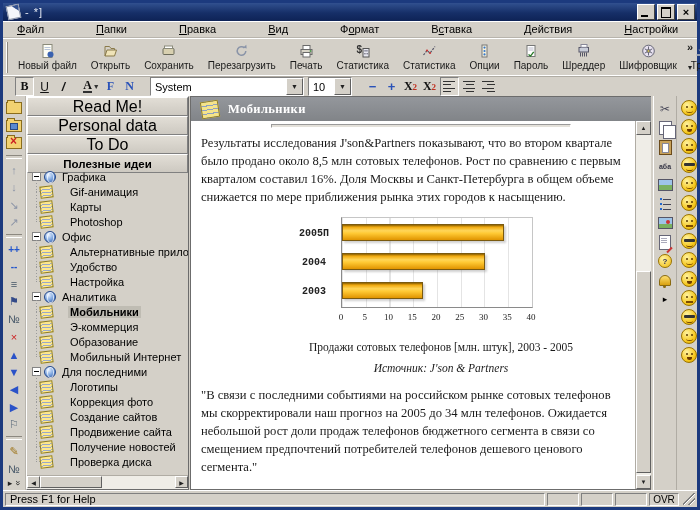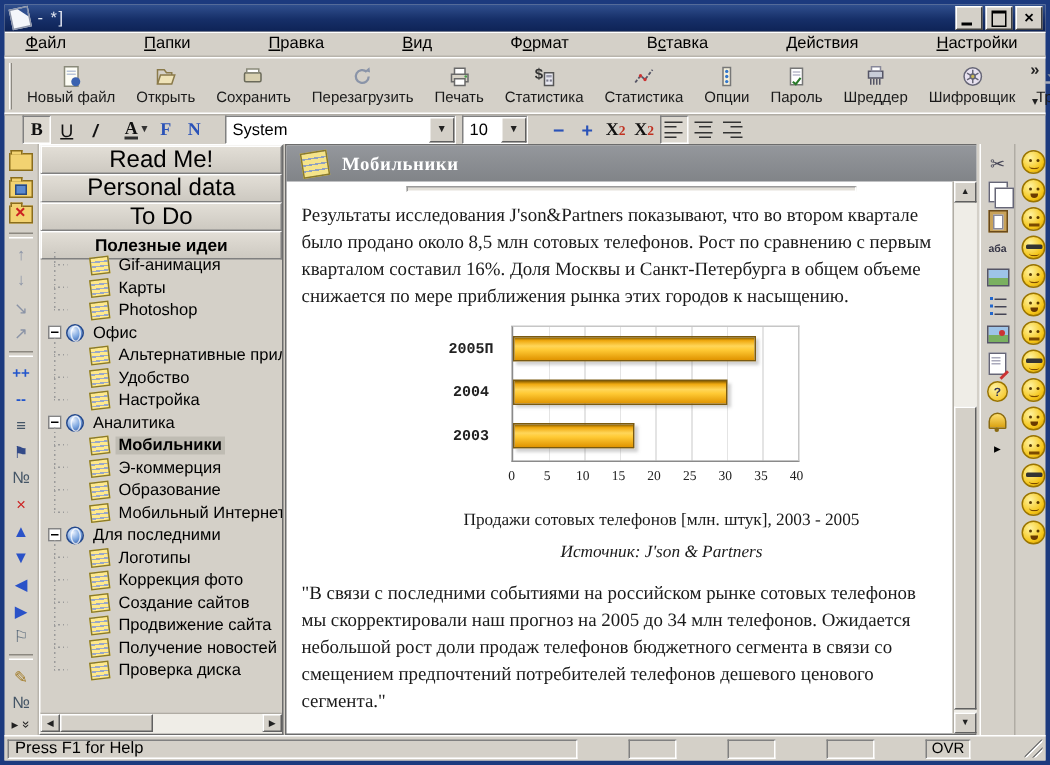--- a/index.html
+++ b/index.html
@@ -95,21 +95,21 @@
     background:radial-gradient(circle at 35% 30%,#EAF2FF,#7FA8E0 50%,#2E5AA8 95%);
     border:1px solid #24488C;box-sizing:border-box;position:relative;}
   .globe::after{content:'';position:absolute;left:2px;top:0px;width:5px;height:9px;
     border:1px solid rgba(255,255,255,.75);border-radius:50%;}
   .notechip{width:11px;height:10px;background:#FFE98C;border:1px solid #8A7A2A;flex:none;
     margin:0 4px 0 0;transform:rotate(-7deg);
     background-image:repeating-linear-gradient(180deg,transparent 0 2px,#9aa8c8 2px 3px);}
   .kids{position:relative;}
   .kids::before{content:'';position:absolute;left:9px;top:-4px;bottom:7px;width:1px;
     background:repeating-linear-gradient(to bottom,#9a9a9a 0 1px,transparent 1px 3px);}
-  .kids .trow{padding-left:33px;}
+  .kids .trow{padding-left:13px;gap:11px;}
   .kids .trow::before{content:'';position:absolute;left:9px;top:7px;width:9px;height:1px;
     background:repeating-linear-gradient(to right,#9a9a9a 0 1px,transparent 1px 3px);}
   .tlabel{padding:0 2px;}
   .tlabel.sel{background:#BFBCB3;font-weight:bold;}
   .side-hscroll{position:absolute;left:0;right:0;bottom:0;height:13px;background:#EFEDE7;
     border-top:1px solid #b0aca4;display:flex;}
   .sh-btn{width:13px;height:12px;background:#D4D0C8;border:1px solid;border-color:#FFF #606060 #606060 #FFF;
     display:flex;align-items:center;justify-content:center;font-size:6px;color:#222;box-sizing:border-box;}
   .sh-thumb{width:62px;height:12px;background:#D4D0C8;border:1px solid;border-color:#FFF #606060 #606060 #FFF;box-sizing:border-box;}
   .sh-track{flex:1;}
@@ -182,21 +182,21 @@
   .bellchip{width:10px;height:9px;background:linear-gradient(180deg,#FFE070,#D8A010);
     border:1px solid #8a6a10;border-radius:6px 6px 1px 1px;position:relative;}
   .bellchip::after{content:'';position:absolute;left:3px;bottom:-3px;width:3px;height:3px;border-radius:50%;background:#8a6a10;}
   .listchip{width:12px;height:11px;display:flex;flex-direction:column;justify-content:space-between;padding:1px 0;}
   .listchip i{display:block;height:1px;background:#445;position:relative;}
   .listchip i::before{content:'';position:absolute;left:-3px;top:-1px;width:2px;height:2px;background:#26c;}
   .listchip i{margin-left:4px;}
 
   
   .statusbar{position:absolute;left:0;right:0;bottom:0;height:17px;background:#D4D0C8;
-    border-top:1px solid #fff;display:flex;align-items:center;padding:1px 2px;box-sizing:border-box;font-size:11px;gap:32px;}
+    border-top:1px solid #fff;display:flex;align-items:center;padding:1px 2px;box-sizing:border-box;font-size:11px;}
   .sb-panel{height:13px;border:1px solid;border-color:#808080 #fff #fff #808080;
     display:flex;align-items:center;padding:0 4px;margin-right:2px;box-sizing:border-box;}
   .sb-help{flex:1;}
   .sb-small{width:32px;}
   .sb-ovr{width:30px;justify-content:center;font-size:10px;}
   .sb-grip{width:12px;height:12px;margin-left:2px;
     background:linear-gradient(135deg,transparent 45%,#808080 45% 52%,#fff 52% 58%,transparent 58% 70%,#808080 70% 77%,#fff 77% 83%,transparent 83%);}
 </style>
 </head>
 <body>
@@ -424,20 +424,25 @@
     </div>
 
   <div class="sidebar">
     <div id="tabs">
         <div class="side-tab">Read Me!</div>
         <div class="side-tab">Personal data</div>
         <div class="side-tab">To Do</div>
         <div class="side-tab active">Полезные идеи</div>
       </div>
     <div class="tree" id="tree">
+        <div class="trow">
+          <span class="expand"></span>
+          <span class="globe"></span>
+          <span class="tlabel">Графика</span>
+        </div>
         <div class="kids">
           <div class="trow">
             <span class="notechip"></span>
             <span class="tlabel">Gif-анимация</span>
           </div>
           <div class="trow">
             <span class="notechip"></span>
             <span class="tlabel">Карты</span>
           </div>
           <div class="trow">

